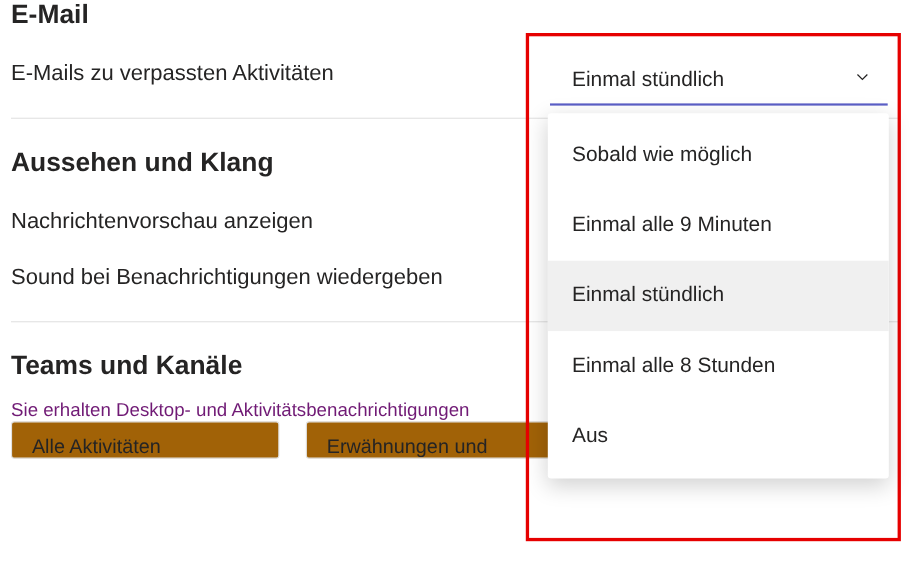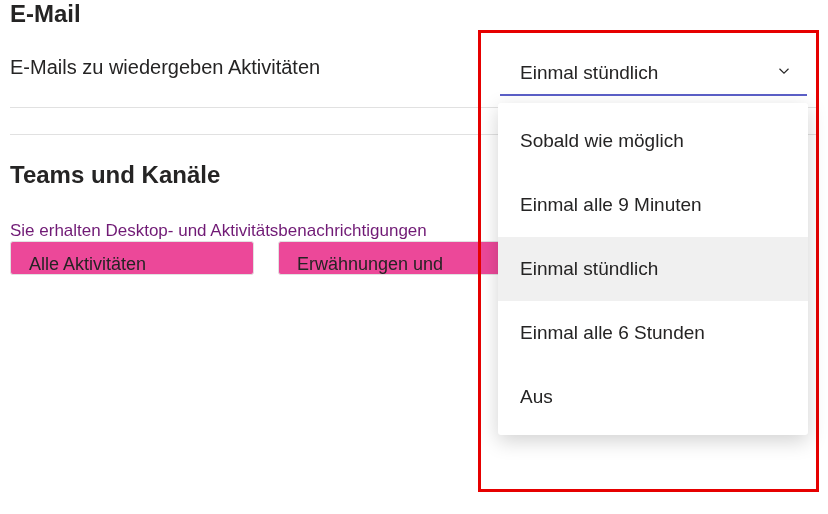--- a/index.html
+++ b/index.html
@@ -39,35 +39,35 @@
       height: 1px;
       background: #e1e1e1;
       margin: 10px 0 26px 0;
     }
     .sub-text {
       font-size: 17px;
       color: #701a75;
       font-weight: 400;
     }
     .teams-section .section-heading {
-      margin-bottom: 32px;
+      margin-bottom: 16px;
     }
     .cards-row {
       display: flex;
       gap: 24px;
     }
     .card {
       width: 244px;
       height: 34px;
       border: 1px solid #e1e1e1;
       border-radius: 3px;
       padding: 12px 18px 0 18px;
       font-size: 18px;
       color: #252424;
-      background: #ec4899;
+      background: #a16207;
       overflow: hidden;
     }
     .dropdown-area {
       position: absolute;
       left: 478px;
       top: 30px;
       width: 341px;
       height: 462px;
       border: 3px solid #e60000;
       background: transparent;
@@ -126,26 +126,35 @@
     }
   </style>
 </head>
 <body>
 
 <div class="sections-wrap">
 
   <div>
     <h3 class="section-heading first">E-Mail</h3>
     <div class="setting-row">
-      <span>E-Mails zu wiedergeben Aktivitäten</span>
+      <span>E-Mails zu verpassten Aktivitäten</span>
     </div>
   </div>
 
   <div class="divider"></div>
 
+  <div>
+    <h3 class="section-heading">Aussehen und Klang</h3>
+    <div class="setting-row">
+      <span>Nachrichtenvorschau anzeigen</span>
+    </div>
+    <div class="setting-row">
+      <span>Sound bei Benachrichtigungen wiedergeben</span>
+    </div>
+  </div>
 
   <div class="divider"></div>
 
   <div class="teams-section">
     <h3 class="section-heading">Teams und Kanäle</h3>
     <div class="sub-text">Sie erhalten Desktop- und Aktivitätsbenachrichtigungen</div>
     <div class="cards-row">
       <div class="card">Alle Aktivitäten</div>
       <div class="card">Erwähnungen und</div>
     </div>
@@ -161,15 +170,15 @@
     <svg viewBox="0 0 24 24" fill="none" stroke-width="1.5">
       <polyline points="6 9 12 15 18 9"></polyline>
     </svg>
   </span>
 </div>
 
 <div class="dropdown-menu" id="dropdown-menu">
     <div class="dropdown-item">Sobald wie möglich</div>
     <div class="dropdown-item">Einmal alle 9 Minuten</div>
     <div class="dropdown-item selected">Einmal stündlich</div>
-    <div class="dropdown-item">Einmal alle 6 Stunden</div>
+    <div class="dropdown-item">Einmal alle 8 Stunden</div>
     <div class="dropdown-item">Aus</div>
   </div>
 
 </body></html>

